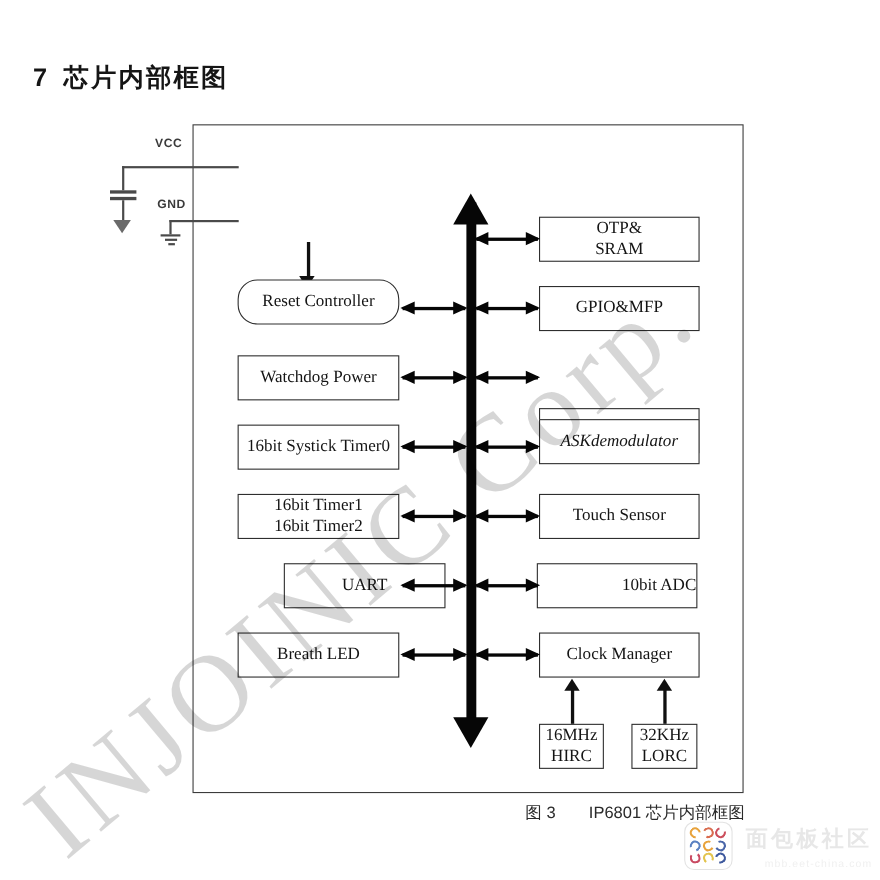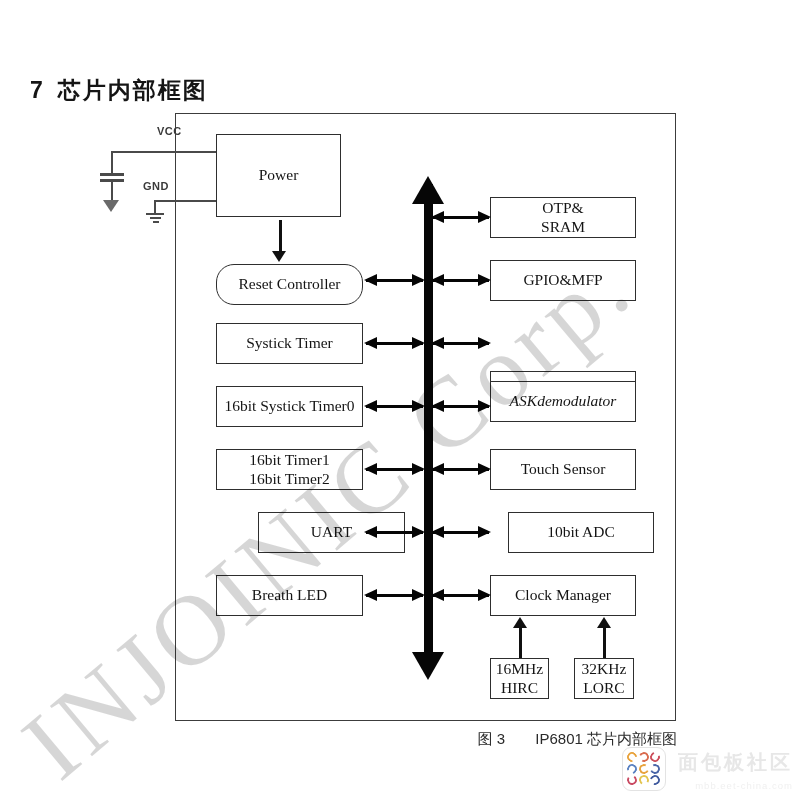--- a/index.html
+++ b/index.html
@@ -3,21 +3,21 @@
 <meta charset="utf-8">
 <style>
   html,body{margin:0;padding:0;background:#fff;}
   .page{position:relative;width:800px;height:800px;background:#ffffff;overflow:hidden;
         font-family:"Liberation Sans",sans-serif;}
 
   
   .heading{position:absolute;left:30px;top:55px;display:flex;align-items:baseline;
            font-weight:bold;font-size:23px;color:#151515;z-index:2;}
   .heading .num{margin-right:15px;}
-  .heading .txt{letter-spacing:2px;margin-top:20px;}
+  .heading .txt{letter-spacing:2px;}
 
   
   .frame{position:absolute;left:175px;top:113px;width:499px;height:606px;
          border:1.5px solid #3c3c3c;background:#fff;z-index:1;}
 
   
   .box{position:absolute;border:1.5px solid #2e2e2e;background:#fff;z-index:2;
        display:flex;flex-direction:column;align-items:center;justify-content:center;
        font-family:"Liberation Serif",serif;font-size:15.5px;color:#141414;
        line-height:1.22;text-align:center;white-space:nowrap;}
@@ -83,63 +83,60 @@
 
 <div class="page">
 
   <div class="heading">
     <span class="num">7</span>
     <span class="txt">芯片内部框图</span>
   </div>
 
   <div class="frame"></div>
 
-  <span class="supply-label" style="left:141px;top:125px;margin-left:16px;">VCC</span>
+  <span class="supply-label" style="left:141px;top:125px;">VCC</span>
   <span class="supply-label" style="left:143px;top:180px;">GND</span>
 
   <div class="wire" style="left:111px;top:151px;width:106px;height:2px;"></div>
   <div class="wire" style="left:111px;top:151px;width:2px;height:22px;"></div>
   <div class="wire" style="left:100px;top:173px;width:24px;height:2.5px;"></div>
   <div class="wire" style="left:100px;top:179px;width:24px;height:2.5px;"></div>
   <div class="wire" style="left:111px;top:182px;width:2px;height:19px;"></div>
   <div class="cap-arrow"></div>
 
   <div class="wire" style="left:154px;top:200px;width:63px;height:2px;"></div>
   <div class="wire" style="left:154px;top:200px;width:2px;height:13px;"></div>
   <div class="wire" style="left:146px;top:213px;width:18px;height:2px;"></div>
   <div class="wire" style="left:150px;top:217px;width:11px;height:2px;"></div>
   <div class="wire" style="left:153px;top:221px;width:6px;height:2px;"></div>
 
-  <div class="box" style="left:216px;top:134px;width:123px;height:81px;">
-    <span>Power</span>
-  </div>
 
   <div class="vstem" style="left:279px;top:220px;height:33px;"></div>
   <div class="vtri-down" style="left:272px;top:251px;"></div>
 
   <div class="bus-line"></div>
   <div class="tri-up"></div>
   <div class="tri-down"></div>
 
   <div id="rows-host">
       <div class="box" style="left: 490px; top: 197px; width: 144px; height: 39px;">
         <span>OTP&amp;</span>
         <span>SRAM</span>
       </div>
       <div class="darrow" style="left: 433px; top: 216px; width: 56px;"></div>
-      <div class="box" style="left: 216px; top: 264px; width: 145px; height: 39px; border-radius: 18px;">
+      <div class="box" style="left: 216px; top: 254px; width: 145px; height: 39px; border-radius: 18px;">
         <span>Reset Controller</span>
       </div>
       <div class="darrow" style="left: 366px; top: 279px; width: 57px;"></div>
       <div class="box" style="left: 490px; top: 260px; width: 144px; height: 39px;">
         <span>GPIO&amp;MFP</span>
       </div>
       <div class="darrow" style="left: 433px; top: 279px; width: 56px;"></div>
       <div class="box" style="left: 216px; top: 323px; width: 145px; height: 39px;">
-        <span>Systick Timer</span>
+        <span>Watchdog Power</span>
       </div>
       <div class="darrow" style="left: 366px; top: 342px; width: 57px;"></div>
       <div class="box" style="left: 490px; top: 323px; width: 144px; height: 39px; margin-top: 48px;">
         <span>4channel PWM</span>
       </div>
       <div class="darrow" style="left: 433px; top: 342px; width: 56px;"></div>
       <div class="box" style="left: 216px; top: 386px; width: 145px; height: 39px;">
         <span>16bit Systick Timer0</span>
       </div>
       <div class="darrow" style="left: 366px; top: 405px; width: 57px;"></div>
@@ -153,21 +150,21 @@
       </div>
       <div class="darrow" style="left: 366px; top: 468px; width: 57px;"></div>
       <div class="box" style="left: 490px; top: 449px; width: 144px; height: 39px;">
         <span>Touch Sensor</span>
       </div>
       <div class="darrow" style="left: 433px; top: 468px; width: 56px;"></div>
       <div class="box" style="left: 216px; top: 512px; width: 145px; height: 39px; margin-left: 42px;">
         <span>UART</span>
       </div>
       <div class="darrow" style="left: 366px; top: 531px; width: 57px;"></div>
-      <div class="box" style="left: 508px; top: 512px; width: 144px; height: 39px;">
+      <div class="box" style="left: 488px; top: 512px; width: 144px; height: 39px; align-items: flex-end;">
         <span>10bit ADC</span>
       </div>
       <div class="darrow" style="left: 433px; top: 531px; width: 56px;"></div>
       <div class="box" style="left: 216px; top: 575px; width: 145px; height: 39px;">
         <span>Breath LED</span>
       </div>
       <div class="darrow" style="left: 366px; top: 594px; width: 57px;"></div>
       <div class="box" style="left: 490px; top: 575px; width: 144px; height: 39px;">
         <span>Clock Manager</span>
       </div>

